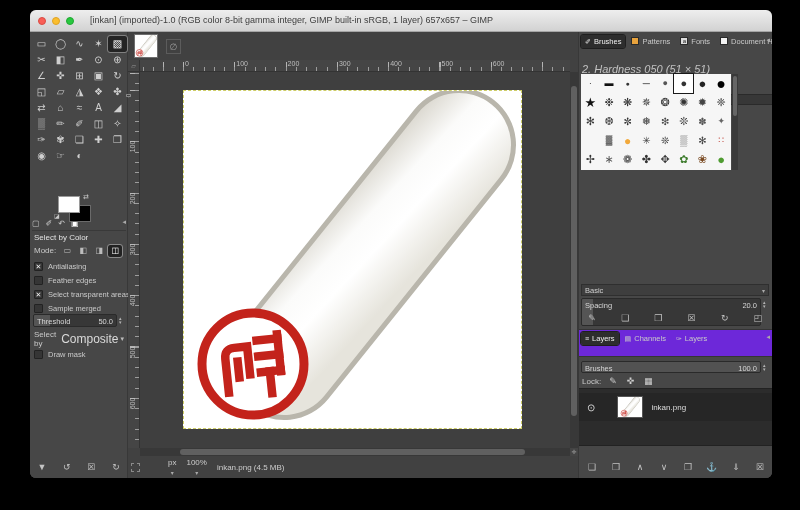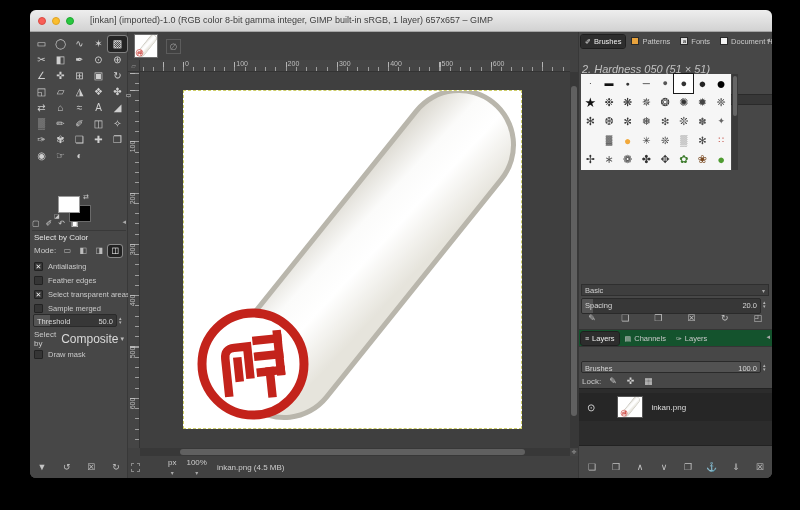--- a/index.html
+++ b/index.html
@@ -135,22 +135,22 @@
   .bscroll .thumb{position:absolute;left:1px;right:1px;top:2px;height:40px;background:#666;
     border-radius:2px;}
   .preset-row{position:absolute;left:2px;top:252px;width:188px;height:12px;background:#3e3e3e;
     border:1px solid #2f2f2f;display:flex;align-items:center;justify-content:space-between;
     padding:0 3px;}
   .preset-row .lbl{font-size:7.5px;color:#d0d0d0;}
   .preset-row .ch{font-size:6px;color:#aaa;}
   .brush-btns{position:absolute;left:4px;top:281px;width:184px;display:flex;
     justify-content:space-between;}
   .brush-btns .fbtn{color:#c3c3c3;font-size:9px;width:18px;text-align:center;}
-  .ltabs-wrap{position:absolute;left:0;top:297px;width:100%;height:18px;
-    border-top:1px solid #353535;border-bottom:1px solid #353535;background:#14532d;}
+  .ltabs-wrap{position:absolute;left:0;top:297px;width:100%;height:28px;
+    border-top:1px solid #353535;border-bottom:1px solid #353535;background:#6d28d9;}
   .lrow{position:absolute;left:3px;width:188px;height:12px;display:flex;align-items:center;}
   .lrow .lbl{font-size:8px;color:#c9c9c9;}
   .lock-icons{display:flex;gap:10px;margin-left:8px;color:#cfcfcf;font-size:9px;}
   .layer-list{position:absolute;left:0;top:356px;width:100%;height:58px;background:#2c2c2c;
     border-top:1px solid #222;border-bottom:1px solid #222;}
   .layer-row{position:absolute;left:0;top:4px;width:100%;height:28px;background:#262626;
     display:flex;align-items:center;}
   .eye{margin-left:8px;color:#d8d8d8;font-size:10px;}
   .lthumb{margin-left:22px;width:26px;height:22px;background:#fff;border:1px solid #555;
     overflow:hidden;}
@@ -540,21 +540,21 @@
         </div>
       <div class="bscroll">
           <div class="thumb"></div>
         </div>
 
       <div class="preset-row">
         <span class="lbl">Basic</span>
         <span class="ch">▾</span>
       </div>
 
-      <div class="slider" style="left:2px;top:266px;width:180px;height:16px;">
+      <div class="slider" style="left:2px;top:266px;width:180px;height:28px;">
         <div class="sl-fill" style="width:6%;"></div>
         <span class="sl-lbl">Spacing</span>
         <span class="sl-val">20.0</span>
       </div>
       <span class="spin" style="left:184px;top:268px;">
           <span>▴</span>
           <span>▾</span>
         </span>
 
       <div class="brush-btns" id="brush-btns">

